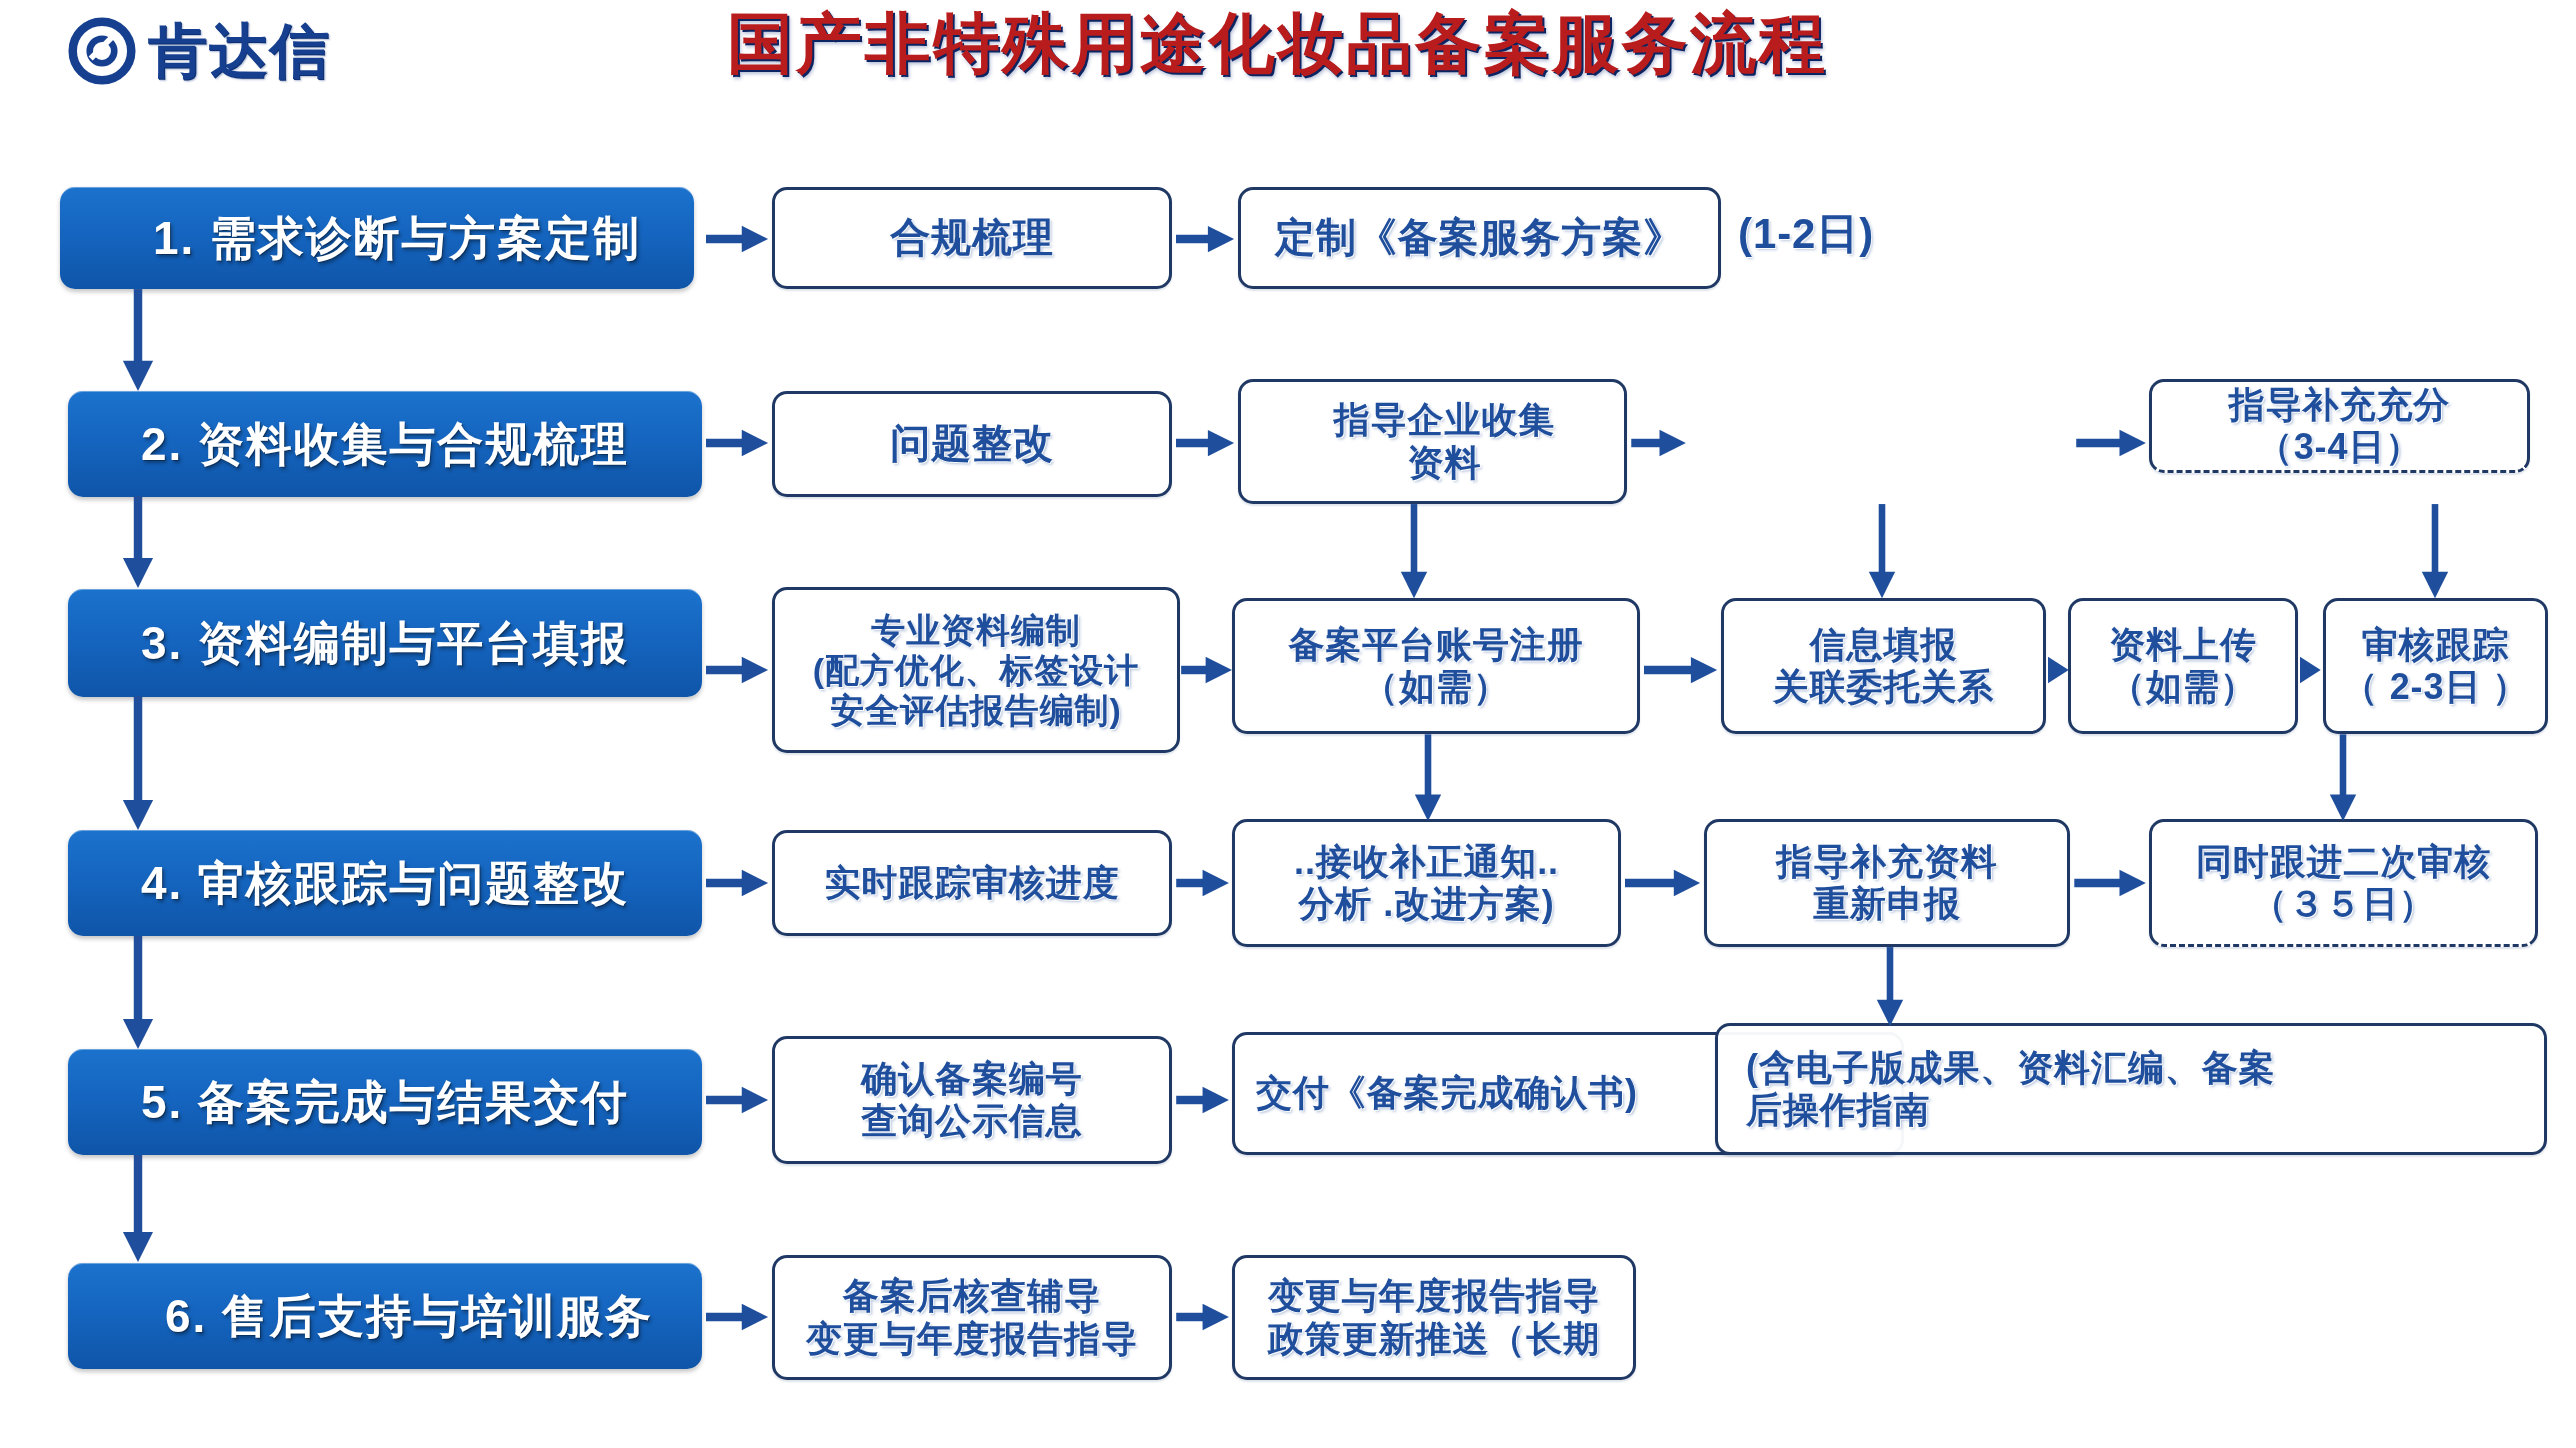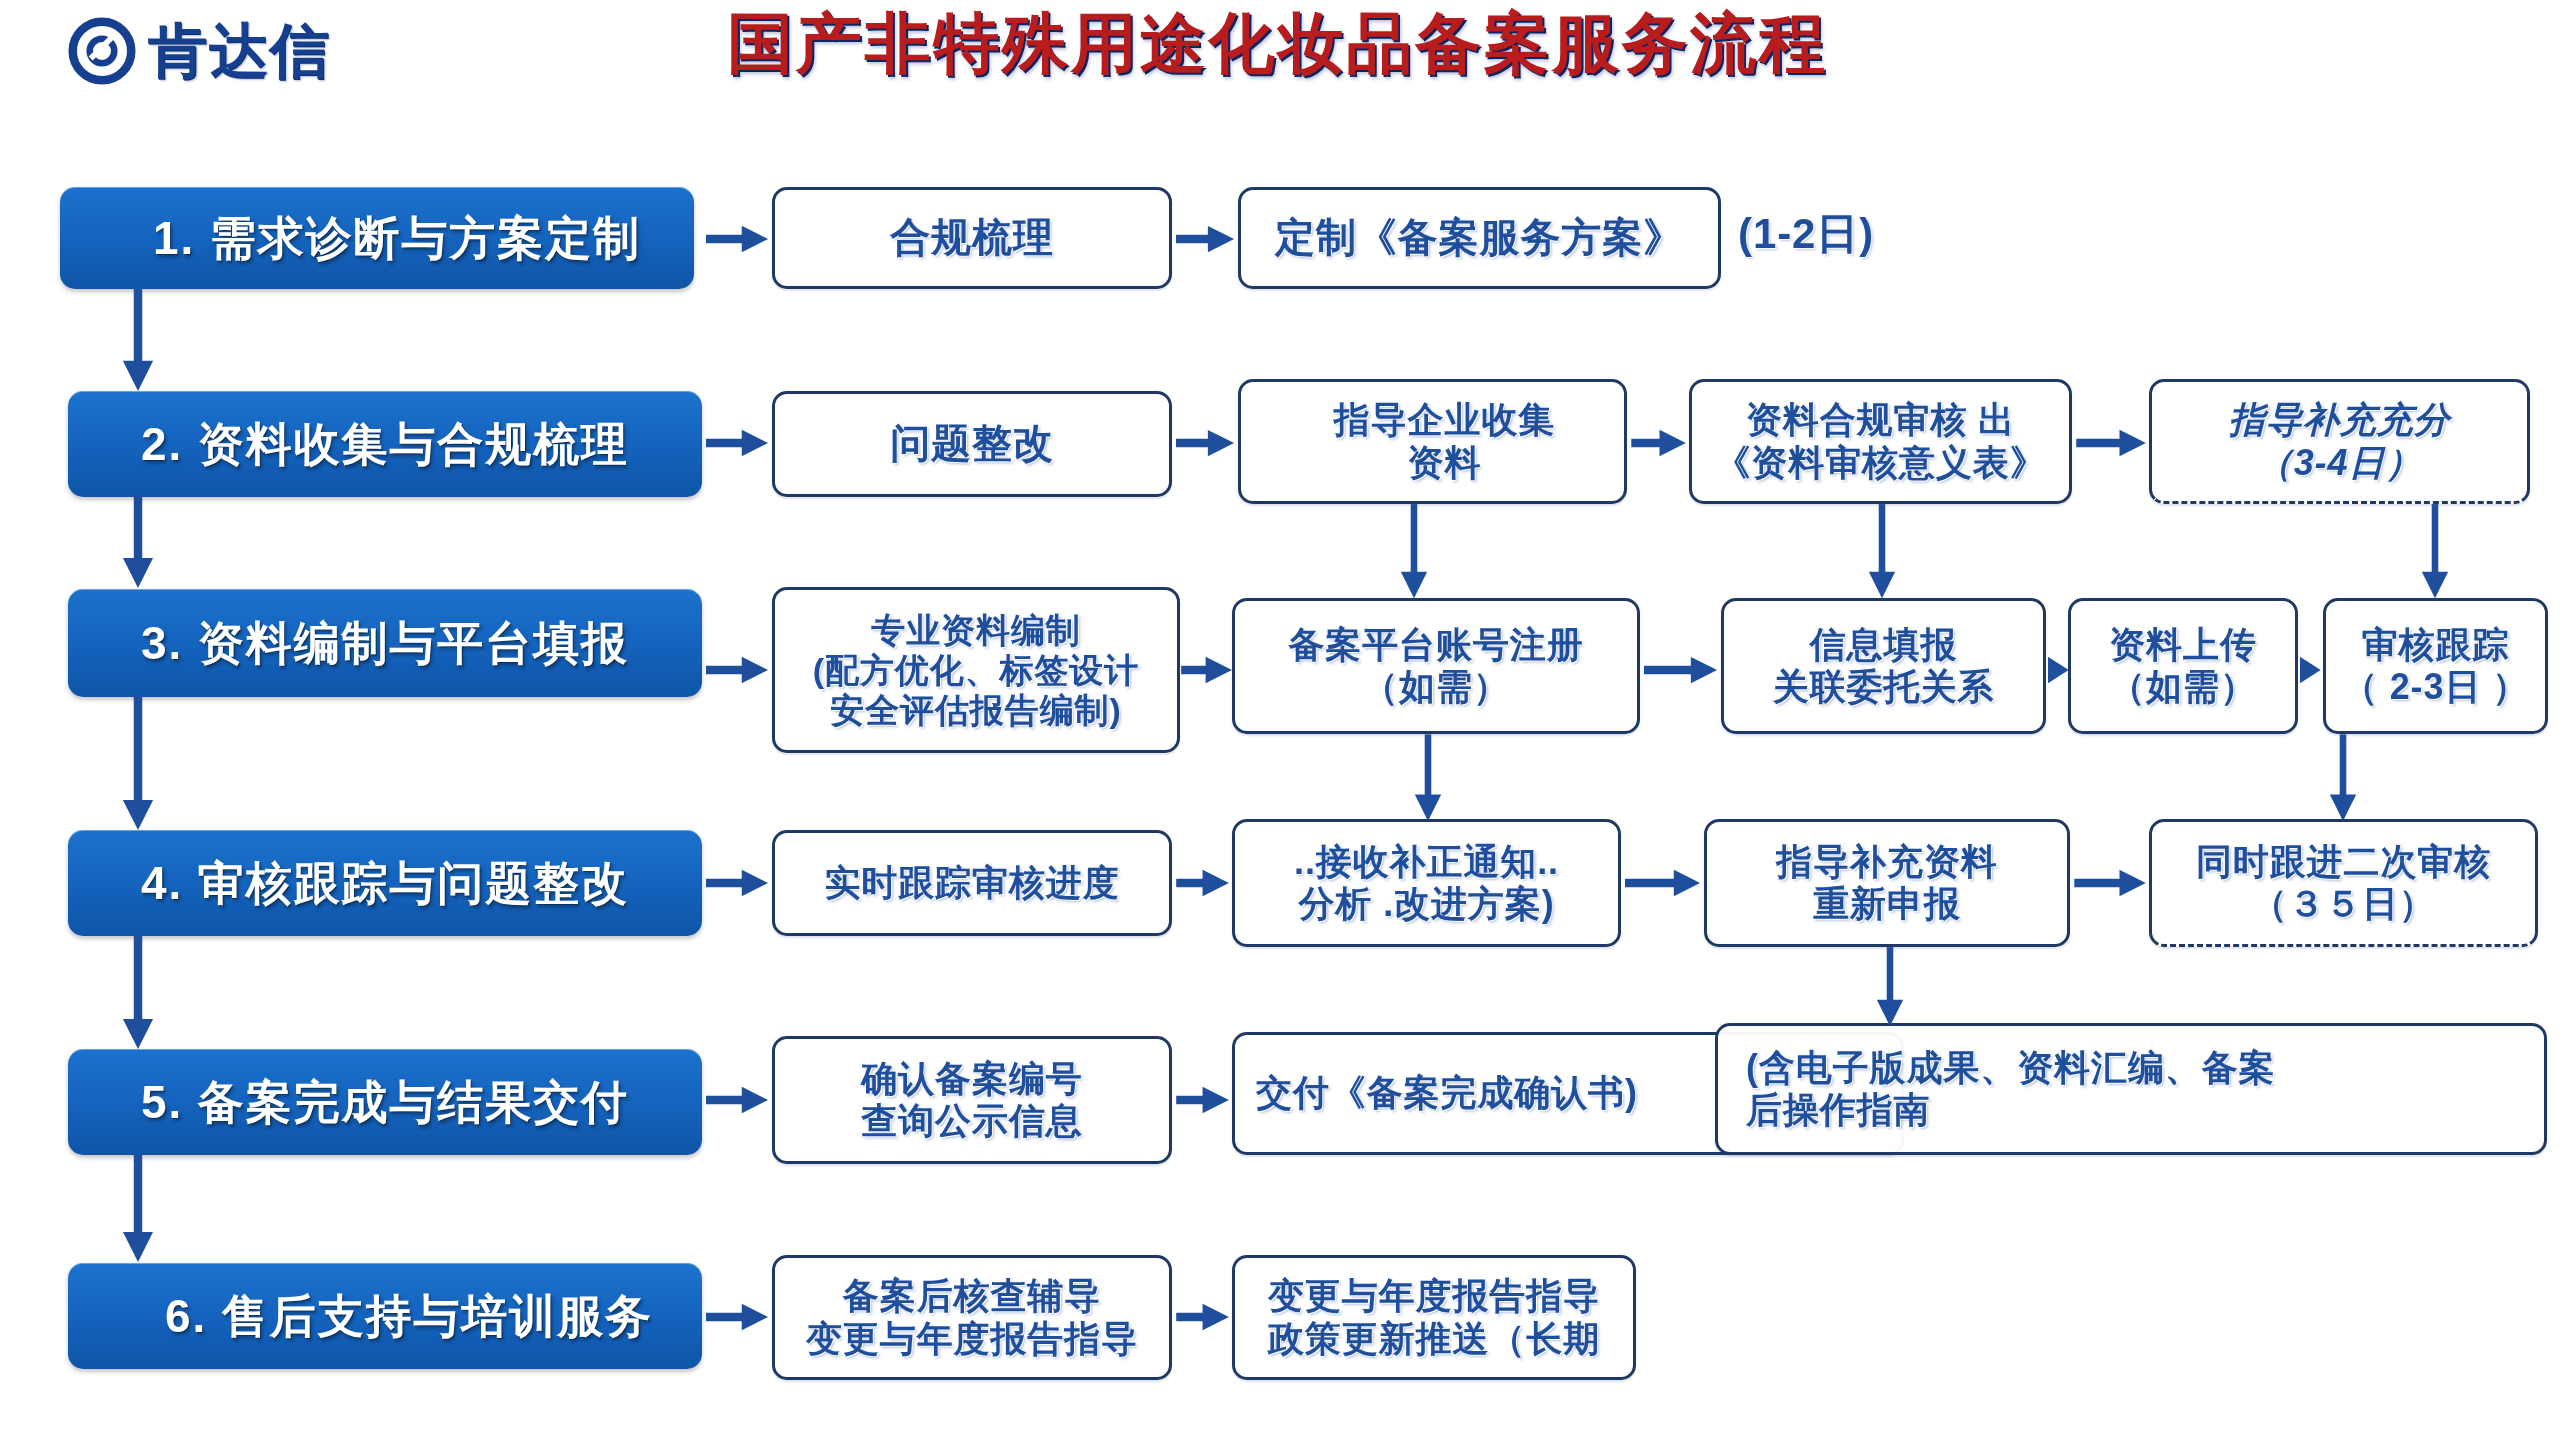--- a/index.html
+++ b/index.html
@@ -116,26 +116,22 @@
 
   <div class="node card" style="left:772px;top:391px;width:400px;height:106px;">
     <span class="txt">问题整改</span>
   </div>
 
   <div class="node card small" style="left:1238px;top:379px;width:389px;height:125px;padding-left:24px;">
     <span class="txt">指导企业收集
 资料</span>
   </div>
 
-  <div class="node card small" style="left:1689px;top:379px;width:383px;height:125px;">
-    <span class="txt">资料合规审核  出
-《资料审核意义表》</span>
-  </div>
-
-  <div class="node card small dashed-bottom" style="left:2149px;top:379px;width:381px;height:125px;font-style:italic;">
+
+  <div class="node card small dashed-bottom" style="left:2149px;top:379px;width:381px;height:94px;">
     <span class="txt">指导补充充分
 （3-4日）</span>
   </div>
 
   <div class="conn" style="left:706px;top:427px;">
     <svg width="64" height="32" viewBox="0 0 68 34">
         <path d="M0 17 H40" stroke="#1f4e9c" stroke-width="9" fill="none"></path>
         <path d="M38 3 L66 17 L38 31 Z" fill="#1f4e9c"></path>
       </svg>
   </div>

